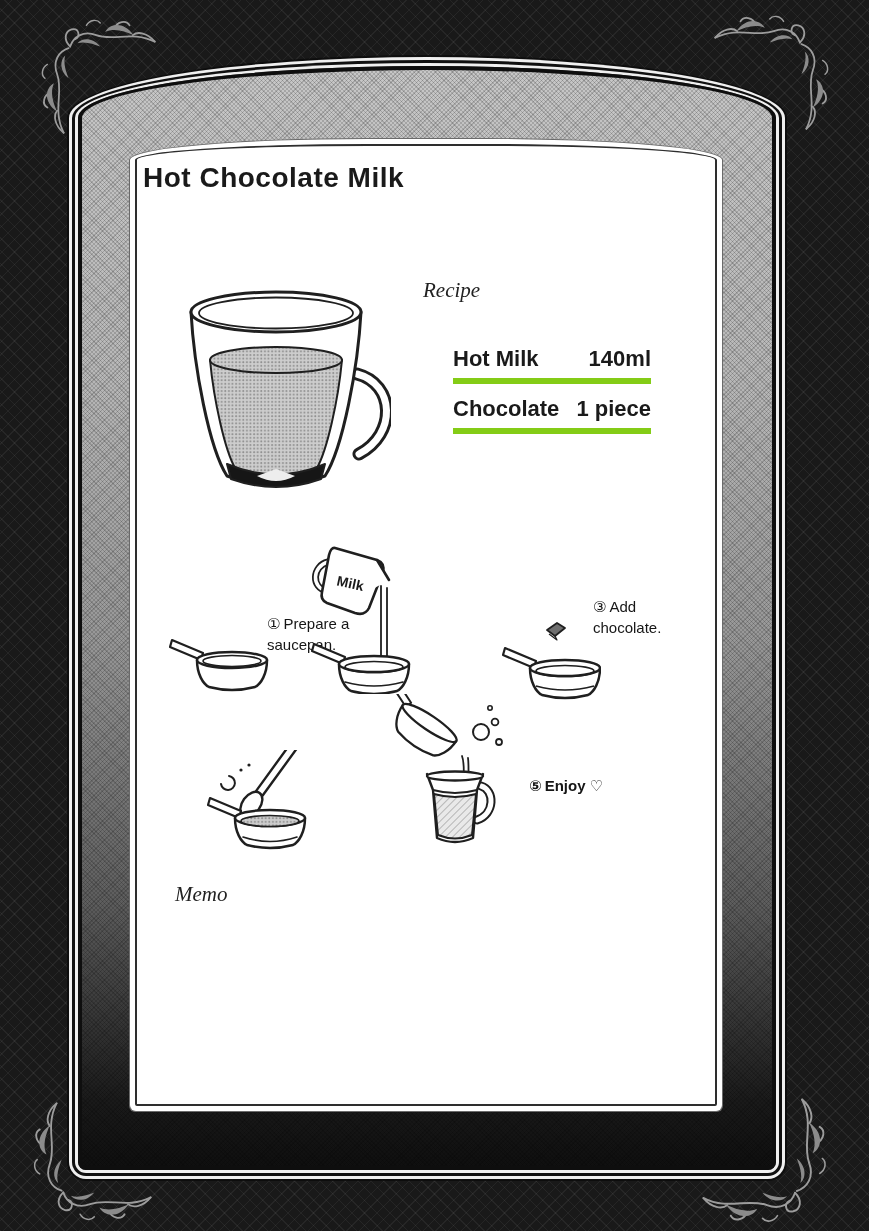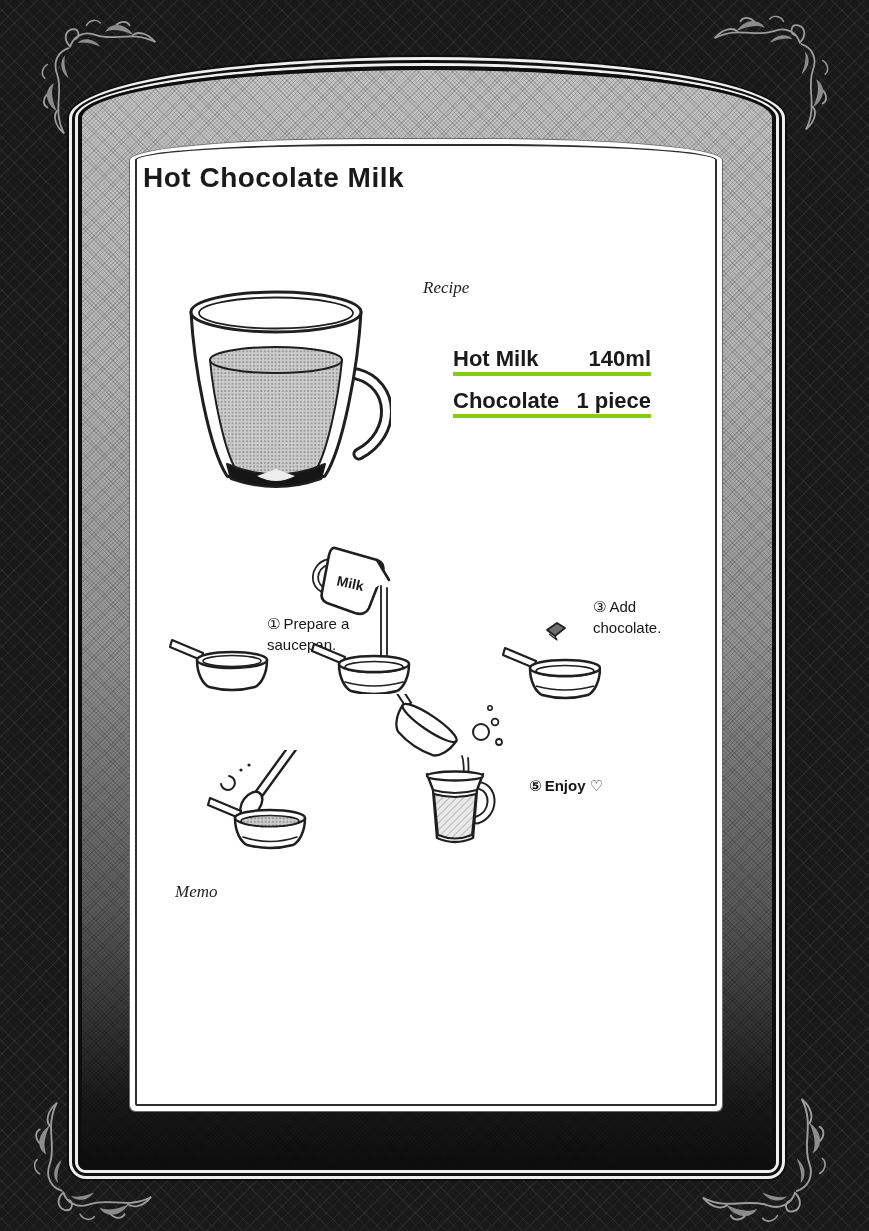--- a/index.html
+++ b/index.html
@@ -41,27 +41,27 @@
     position:absolute;left:53px;top:74px;width:578px;height:958px;
     background:#fff;border:2px solid #2e2e2e;
     border-radius:40% 40% 2px 2px / 16px 16px 2px 2px;
     box-shadow:0 0 0 5px #fff,0 0 0 6px #6a6a6a;
     color:#1a1a1a;
   }
   .card-title{position:absolute;top:16px;left:0;width:100%;
     font-size:28px;font-weight:bold;letter-spacing:.5px;margin-left:6px;}
   .mug-main{position:absolute;left:44px;top:136px;}
   .script-label{position:absolute;font-family:"Liberation Serif","DejaVu Serif",serif;
-    font-style:italic;font-size:17px;color:#222;}
+    font-style:italic;font-size:21px;color:#222;}
   .recipe-label{left:286px;top:132px;}
   .memo-label{left:38px;top:736px;}
   .ingredients{position:absolute;left:316px;top:200px;width:198px;}
   .ing-row{display:flex;justify-content:space-between;align-items:baseline;
-    font-size:22px;font-weight:bold;border-bottom:4px solid #84cc16;
-    margin-bottom:12px;}
+    font-size:22px;font-weight:bold;border-bottom:6px solid #84cc16;
+    padding-bottom:6px;margin-bottom:12px;}
   .step-text{position:absolute;font-size:15px;line-height:19.5px;color:#161616;}
   .step-num{font-family:"DejaVu Sans",sans-serif;margin-right:3px;}
   .step-1{left:130px;top:468px;width:94px;}
   .step-2{left:292px;top:468px;width:86px;}
   .step-3{left:456px;top:451px;width:82px;}
   .step-4{left:176px;top:630px;width:96px;}
   .step-5{left:392px;top:630px;width:112px;font-weight:bold;}
   .art{position:absolute;}
   .pan1{left:32px;top:488px;}
   .milk-pour{left:164px;top:396px;}

